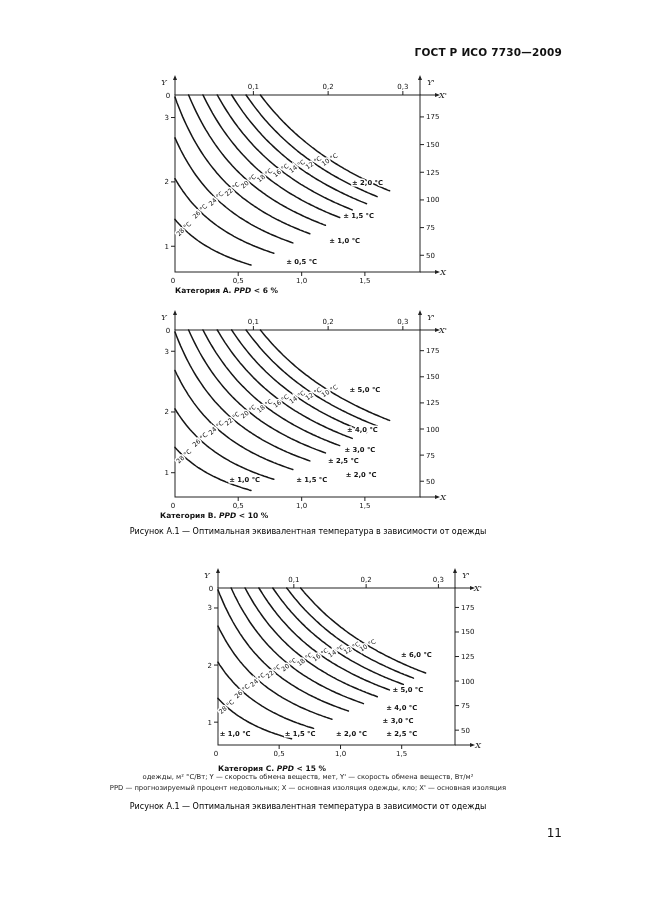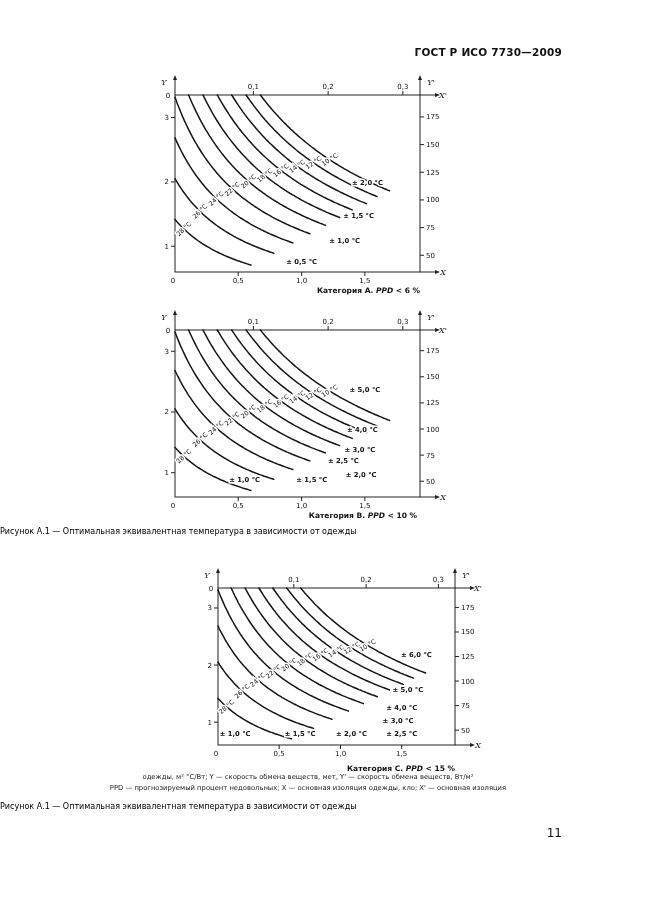--- a/index.html
+++ b/index.html
@@ -3,26 +3,26 @@
 <meta charset="utf-8">
 <style>
   *{margin:0;padding:0;box-sizing:border-box}
   html,body{background:#ffffff}
   .page{position:relative;width:616px;height:913px;background:#fff;font-family:"DejaVu Sans",sans-serif;color:#111;overflow:hidden}
   .header{position:absolute;top:46px;left:0;right:54px;text-align:right;font-size:10.5px;font-weight:bold;letter-spacing:.2px}
   .chart{position:absolute}
   #chartA{left:120px;top:70px;width:340px;height:240px}
   #chartB{left:120px;top:305px;width:340px;height:235px}
   #chartC{left:163px;top:563px;width:345px;height:225px}
-  .cat{position:absolute;text-align:right;font-size:7.5px;font-weight:bold;white-space:nowrap}
+  .cat{position:absolute;text-align:left;font-size:7.5px;font-weight:bold;white-space:nowrap}
   .cat i{font-style:italic}
   .cap-a{left:175px;top:286px;width:245px}
-  .cap-b{left:172px;top:511px;width:245px}
+  .cap-b{left:160px;top:511px;width:245px}
   .cap-c{left:218px;top:764px;width:237px}
-  .figcap{position:absolute;left:0;right:0;text-align:left;font-size:8px;line-height:13px;color:#000}
+  .figcap{position:absolute;left:0;right:0;text-align:center;font-size:8px;line-height:13px;color:#000}
   .figcap1{top:525px}
   .figcap2{top:800px}
   .footnote{position:absolute;left:40px;right:40px;top:772px;text-align:center;font-size:6.8px;line-height:11px;color:#222}
   .pagenum{position:absolute;top:826px;right:54px;font-size:12px}
 </style>
 </head>
 <body>
 
 <div class="page">
 

